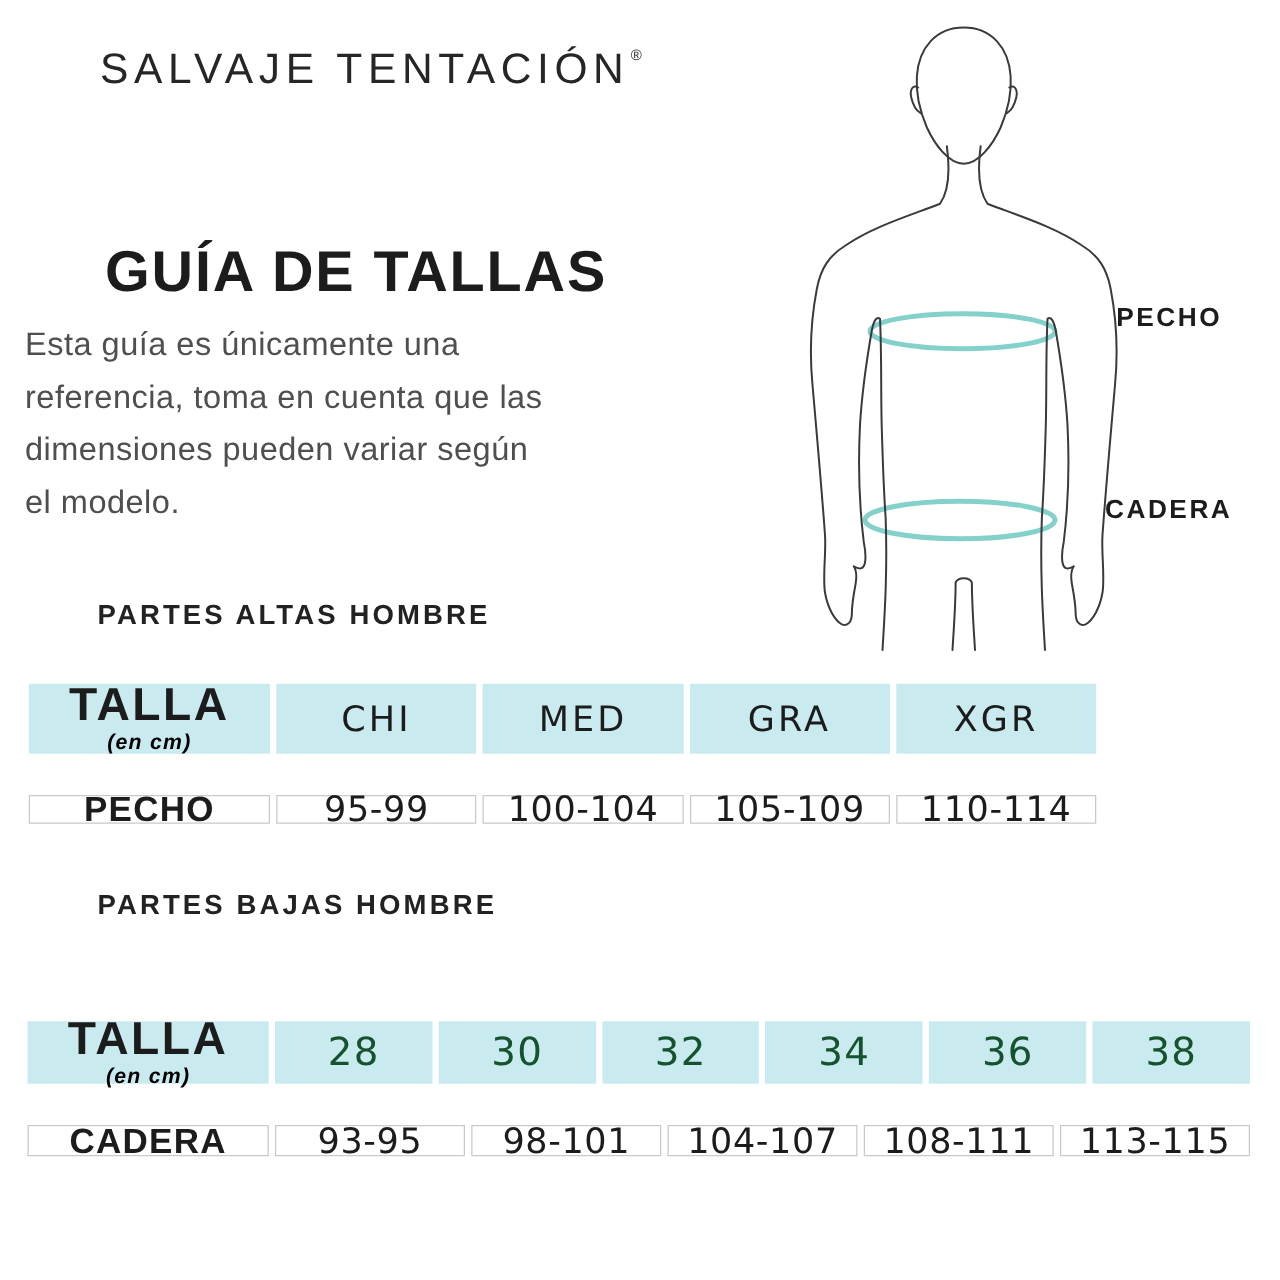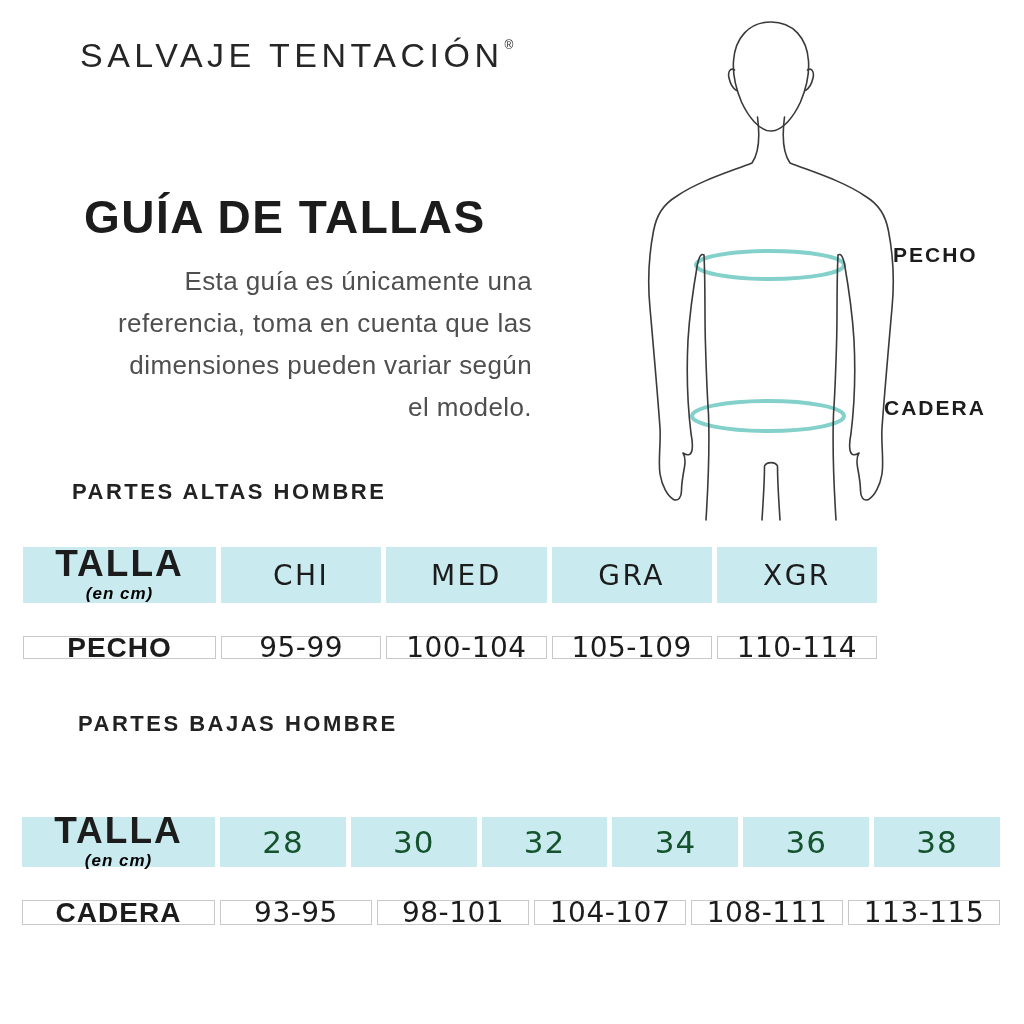--- a/index.html
+++ b/index.html
@@ -8,31 +8,31 @@
     font-family:"Liberation Sans", sans-serif;color:#1f1f1f;
   }
   .abs{position:absolute;}
 
   
   .brand{left:80px;top:36px;font-size:34px;letter-spacing:4.5px;font-weight:400;color:#262626;white-space:nowrap;}
   .brand sup{font-size:12px;letter-spacing:0;vertical-align:18px;margin-left:1px;}
 
   
   .title{left:84px;top:190px;font-size:46px;font-weight:700;letter-spacing:1.5px;color:#1c1c1c;white-space:nowrap;}
-  .intro{left:20px;top:260px;width:512px;text-align:right;color:#4f4f4f;
+  .intro{left:20px;top:254px;width:512px;color:#4f4f4f;
          font-size:26px;line-height:42px;letter-spacing:0.4px;}
 
   
   .fig-label{font-size:21px;font-weight:700;letter-spacing:2px;color:#1c1c1c;white-space:nowrap;}
   .pecho-label{left:893px;top:243px;}
   .cadera-label{left:884px;top:396px;}
 
   
   .section-title{font-size:22px;font-weight:700;letter-spacing:2.5px;color:#222;white-space:nowrap;}
-  .sec-tops{left:72px;top:479px;}
+  .sec-tops{left:78px;top:479px;}
   .sec-bottoms{left:78px;top:711px;}
 
   
   .size-table{position:absolute;}
   .t-tops{left:23px;top:519px;width:854px;}
   .t-bottoms{left:22px;top:789px;width:978px;}
   .t-row{display:flex;gap:5px;}
   .t-row.header .cell{background:#c9ebef;border:none;}
   .t-tops .t-row.header{height:84px;}
   .t-tops .t-row.body{height:51px;margin-top:5px;}

